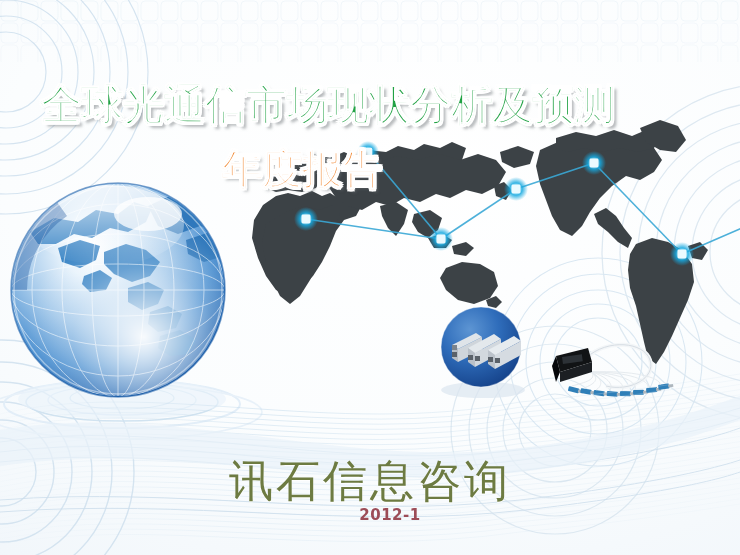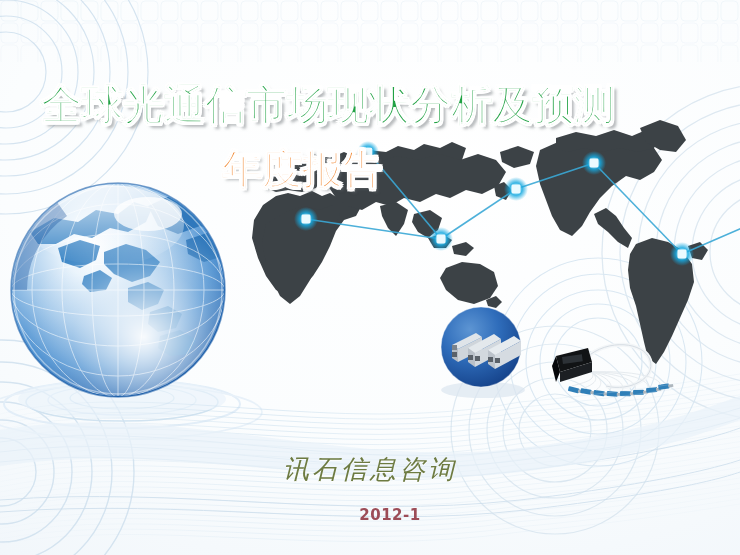--- a/index.html
+++ b/index.html
@@ -50,25 +50,24 @@
        1.6px 1.6px 0 #fff, -1.6px 1.6px 0 #fff, 1.6px -1.6px 0 #fff, -1.6px -1.6px 0 #fff,
        3px 3px 3px rgba(110,115,120,.5);
     white-space:nowrap;
   }
   #subWrap{position:absolute;left:0;top:140px;width:604px;text-align:center;}
 
   
   #footWrap{position:absolute;left:0;top:452px;width:740px;text-align:center;}
   .company{
     font-family:"DejaVu Serif","Liberation Serif",serif;
-    font-size:26px;
+    font-size:44px;
     color:#6d7b42;
     letter-spacing:3px;
     text-shadow:0 1px 0 rgba(255,255,255,.9);
-    font-style:italic;
   }
   #dateWrap{position:absolute;left:0;top:506px;width:740px;text-align:center;padding-left:20px;}
   .datetext{
     font-family:"DejaVu Sans","Liberation Sans",sans-serif;
     font-size:15px;font-weight:bold;
     color:#9c4c57;
     letter-spacing:.5px;
   }
   .nosel{user-select:none;}
 </style>

